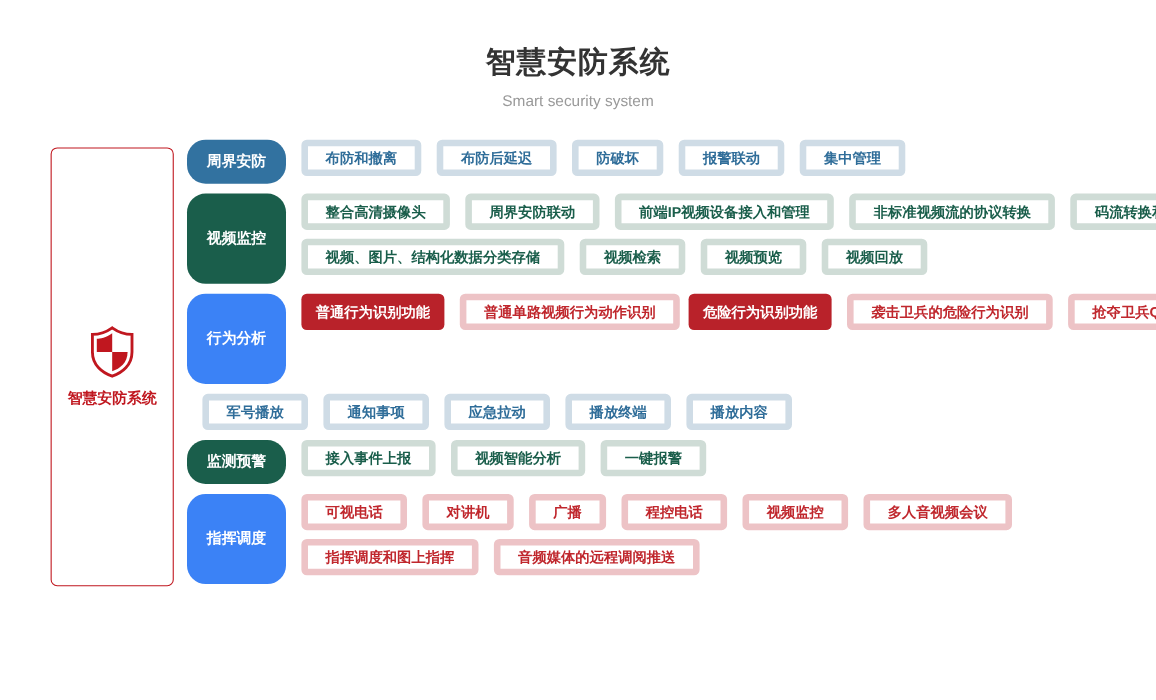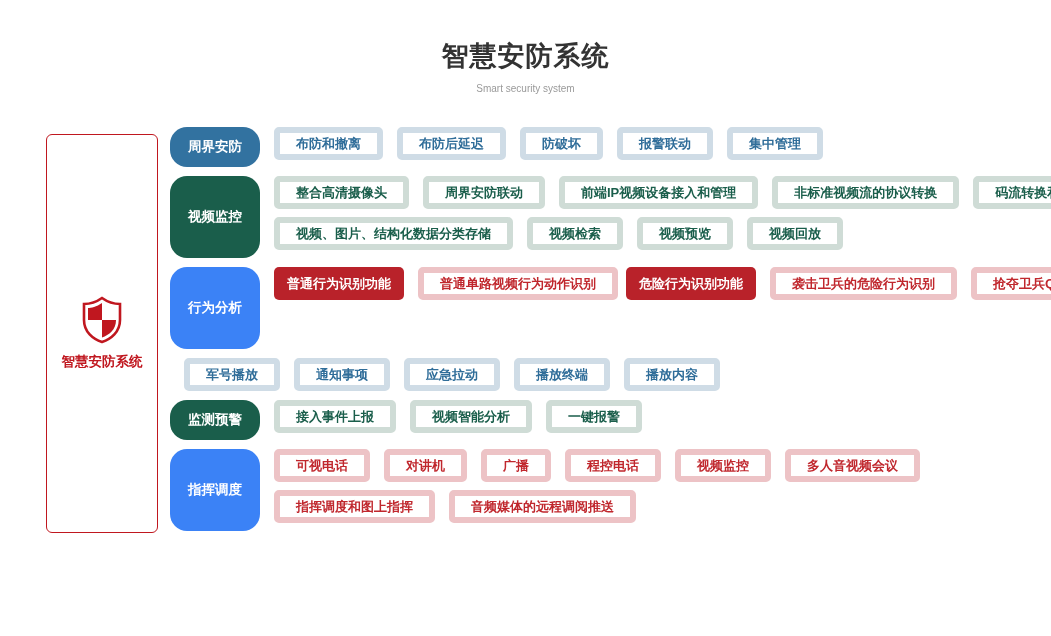--- a/index.html
+++ b/index.html
@@ -16,21 +16,21 @@
   .header { text-align: center; padding-top: 38px; }
   .header h1 {
     margin: 0;
     font-size: 27px;
     font-weight: bold;
     color: #333333;
     letter-spacing: 1px;
   }
   .header .subtitle {
     margin-top: 9px;
-    font-size: 10px;
+    font-size: 14px;
     color: #9a9a9a;
     font-weight: normal;
   }
 
   
   .body-area {
     position: absolute;
     left: 0; top: 127px;
     width: 1051px;
   }

